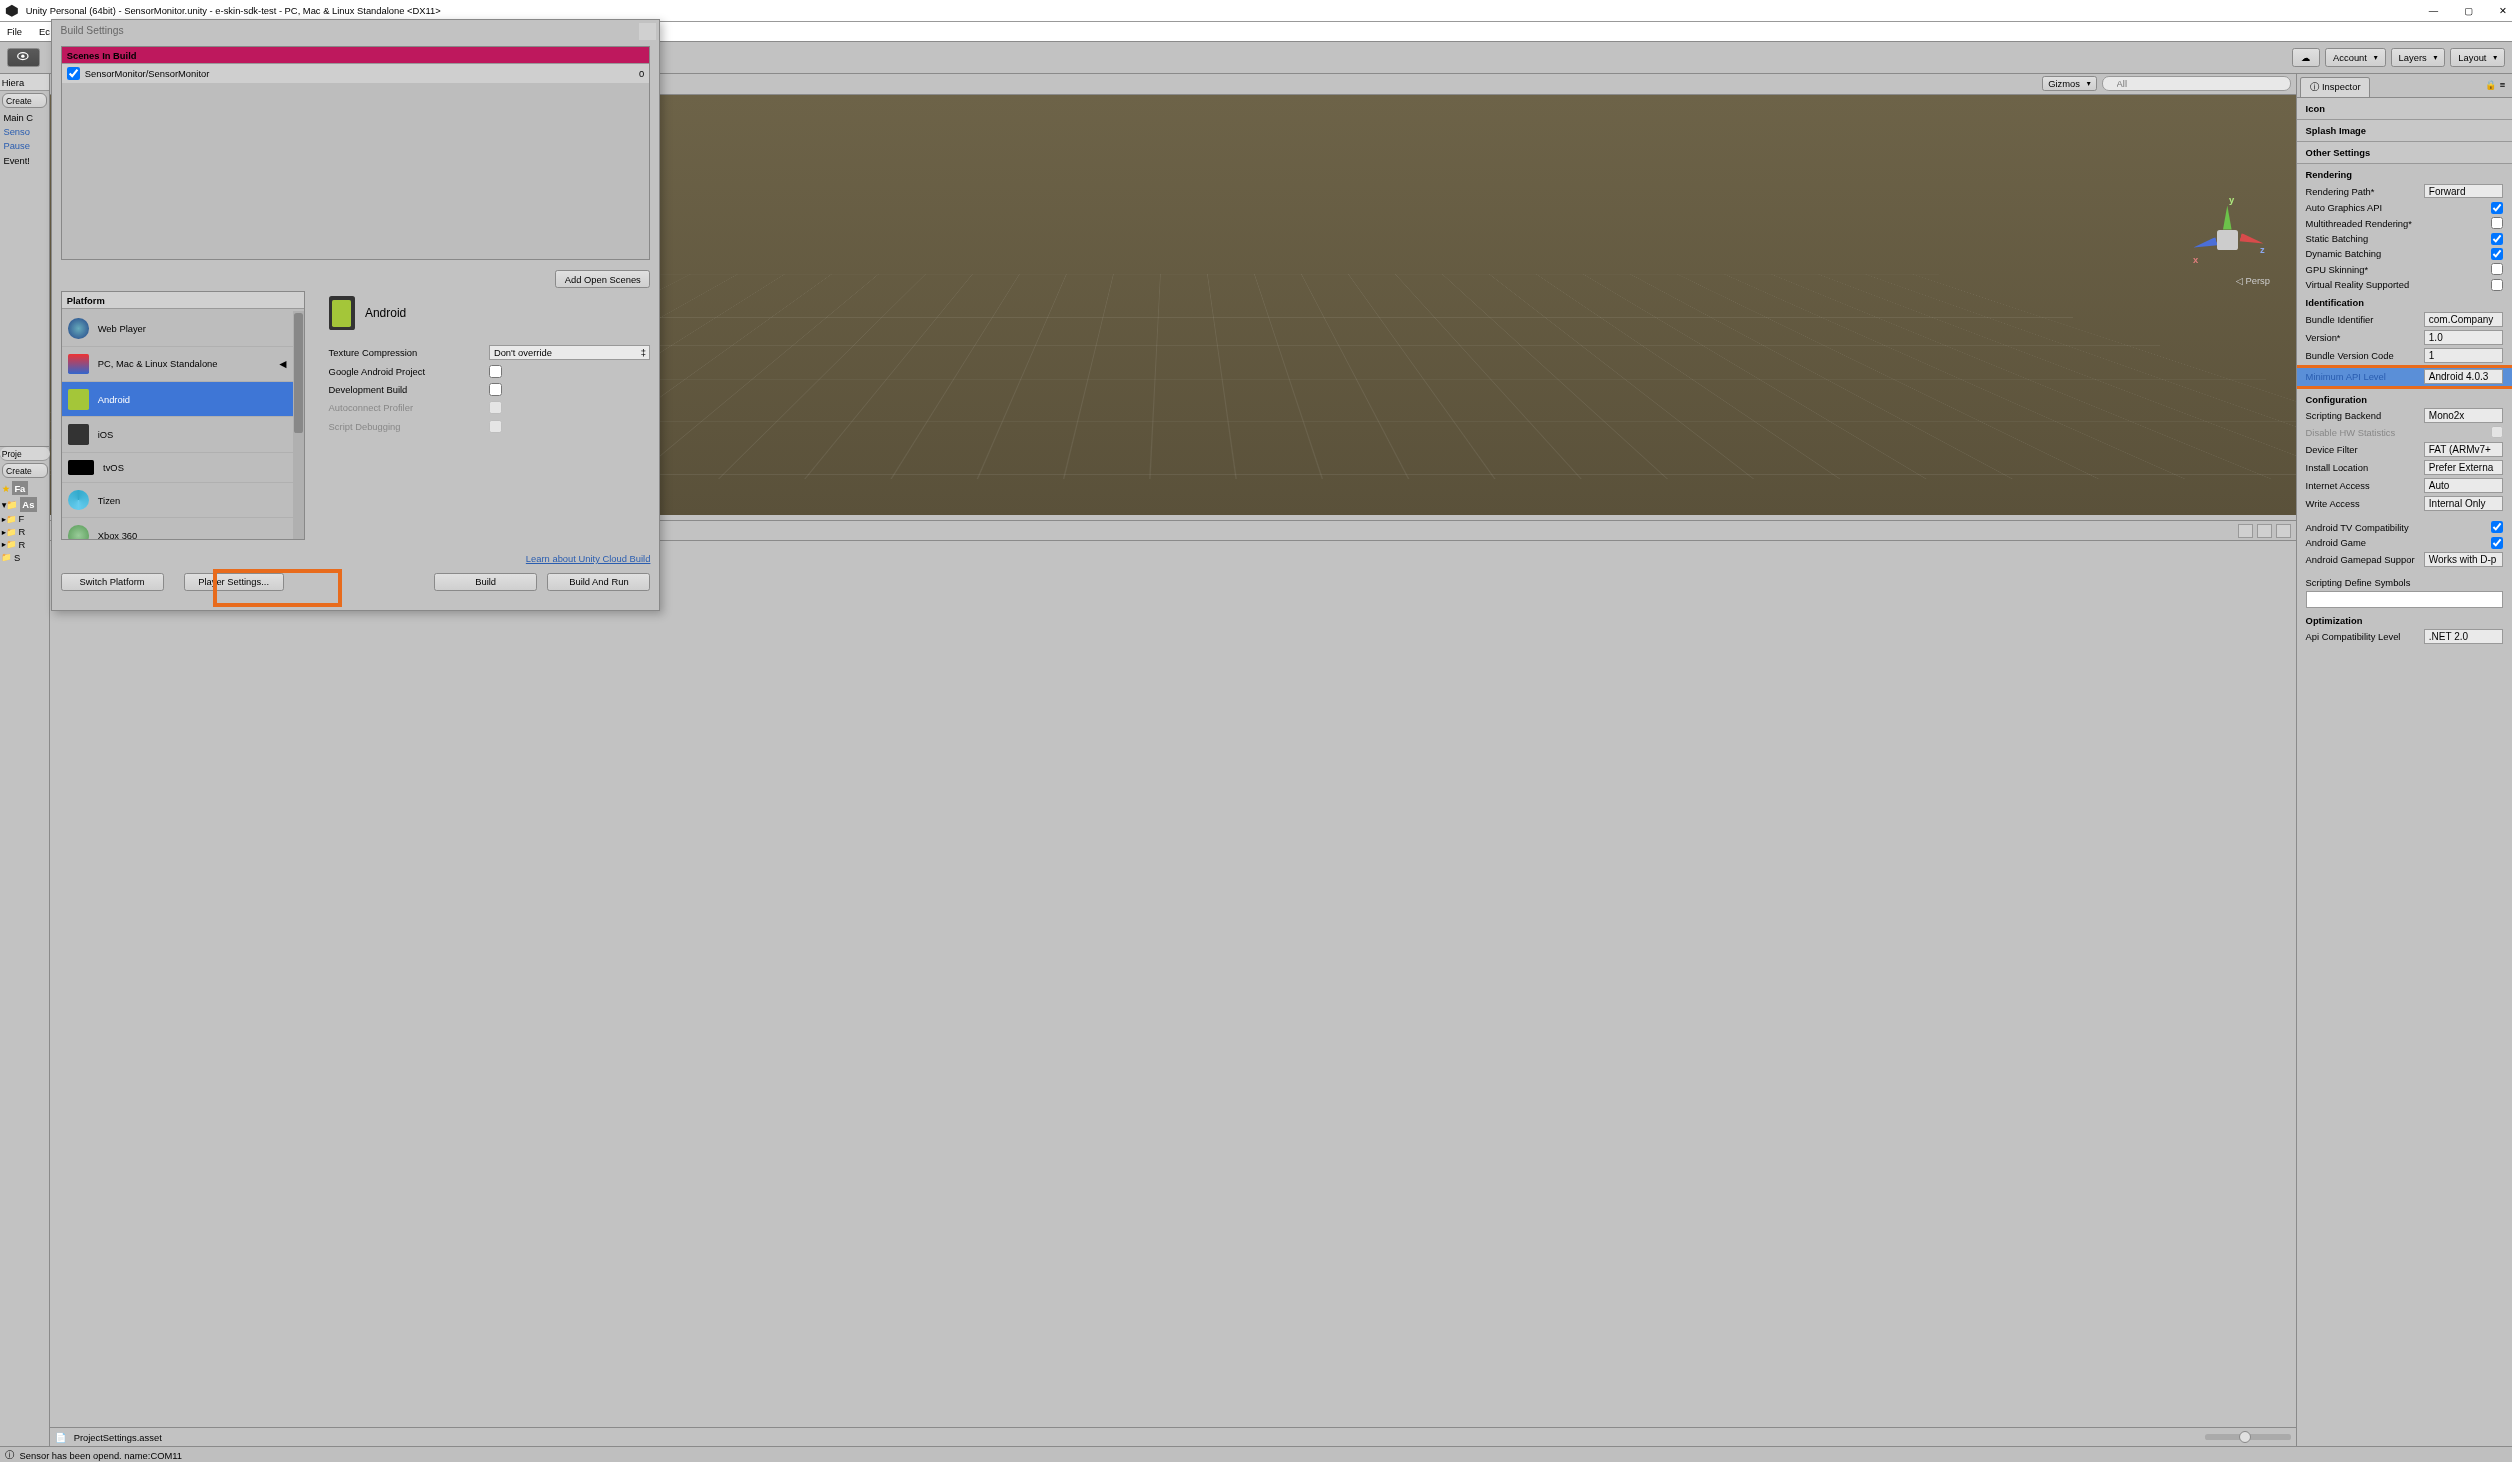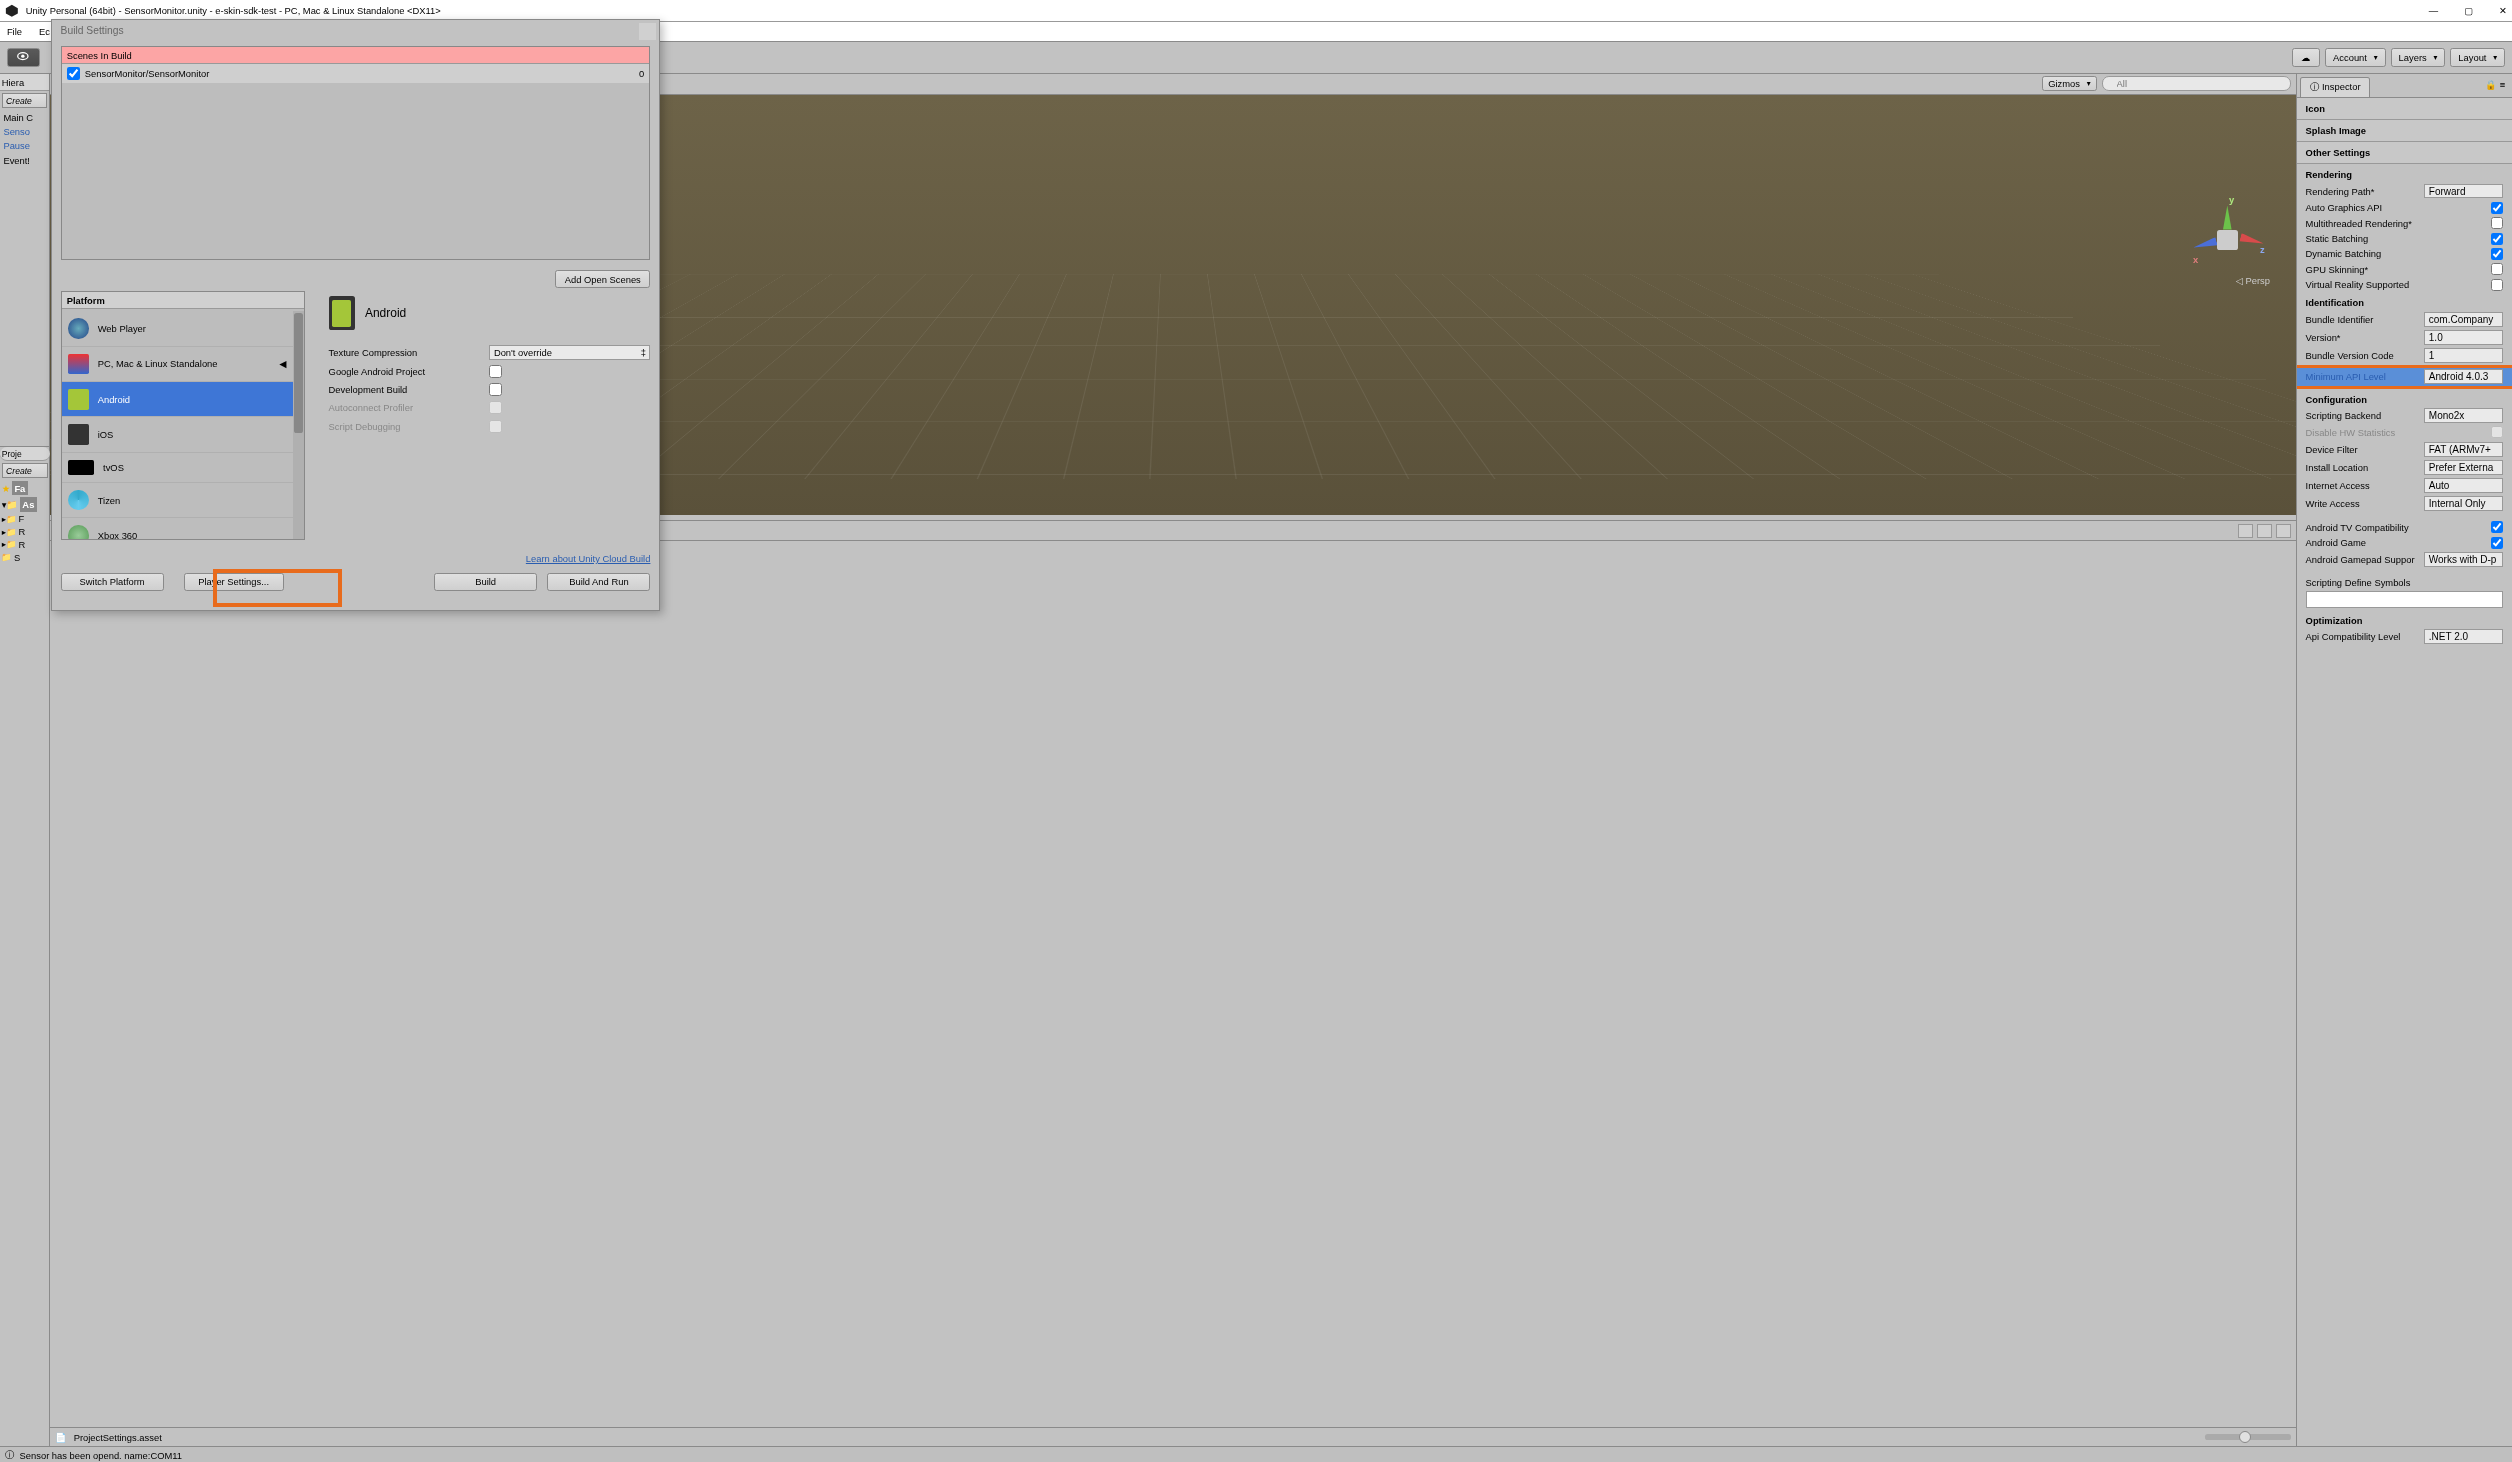--- a/index.html
+++ b/index.html
@@ -11,21 +11,21 @@
 
 .toolbar { background: #c2c2c2; height: 33px; display: flex; align-items: center; padding: 3.4px 6.9px; gap: 5.1px; border-top: 0.9px solid #8a8a8a; border-bottom: 0.9px solid #8a8a8a; }
 .toolbar .btn, .btn { background: linear-gradient(#e0e0e0,#cfcfcf); border: 0.9px solid #8a8a8a; border-radius: 2.6px; padding: 2.6px 8.6px; font-size: 9.4px; cursor: pointer; }
 .btn.dark { background: linear-gradient(#5a5a5a,#4a4a4a); color: #fff; }
 .toolbar .spacer { flex: 1; }
 .dropdown-btn { background: linear-gradient(#e0e0e0,#cfcfcf); border: 0.9px solid #8a8a8a; border-radius: 2.6px; padding: 2.6px 6.9px; display: flex; align-items: center; gap: 6.9px; cursor: pointer; }
 .dropdown-btn .caret { font-size: 7.7px; }
 
 .main { display: flex; height: calc(100% - 22px - 19px - 33px - 17px); }
 .left-col { width: 50px; background: #c2c2c2; border-right: 0.9px solid #8a8a8a; display:flex; flex-direction:column; }
-.left-col .create-bar { background: linear-gradient(#e0e0e0,#cfcfcf); border: 0.9px solid #8a8a8a; border-radius: 0; margin: 1.7px; padding: 1.7px 3.4px; font-size: 8.6px; font-style: italic; }
+.left-col .create-bar { background: linear-gradient(#e0e0e0,#cfcfcf); border: 0.9px solid #8a8a8a; border-radius: 6px; margin: 1.7px; padding: 1.7px 3.4px; font-size: 8.6px; }
 .left-col .item { padding: 1.7px 3.4px; font-size: 9.4px; white-space: nowrap; overflow: hidden; }
 .left-col .item.blue { color: #2a5db0; }
 .left-col .hitem { padding: 2.6px 1.7px; font-size: 9.4px; }
 
 .center { flex: 1; position: relative; background: #c2c2c2; }
 .scene-toolbar { height: 20.6px; background: #c2c2c2; border-bottom: 0.9px solid #8a8a8a; display:flex; align-items:center; gap:8.6px; padding: 0 5.1px; font-size:9.4px; }
 .scene-view { position: absolute; top: 20.6px; left: 0; right: 0; height: 420px; background: linear-gradient(#6d6348,#5a513a); overflow:hidden; }
 .scene-grid { position:absolute; inset:0; background-image: linear-gradient(rgba(255,255,255,.08) 0.9px, transparent 0.9px), linear-gradient(90deg, rgba(255,255,255,.08) 0.9px, transparent 0.9px); background-size: 69px 69px; transform: perspective(514px) rotateX(55deg); transform-origin: center 70%; }
 .persp-label { position: absolute; right: 26px; top: 180px; color: #ccc; font-size: 9.4px; }
 .gizmo { position: absolute; right: 34px; top: 111px; width: 69px; height: 69px; }
@@ -57,21 +57,21 @@
 .hl-orange { border: 3.4px solid #e86b1c; }
 .row.highlight { background:#5a8fd8; color:#000; }
 .row.highlight label { color:#2a5db0; font-weight:normal; }
 .disabled { color:#888; }
 
 
 .dialog { position:absolute; left:51px; top:19px; width: 609px; height: 592px; background:#c2c2c2; border:0.9px solid #888; box-shadow: 3.4px 3.4px 8.6px rgba(0,0,0,.25); }
 .dialog .dlg-title { padding:5.1px 8.6px; font-size:10.3px; color:#666; }
 .dialog .dlg-close { position:absolute; right:3.4px; top:3.4px; width:17px; height:17px; background:#d0d0d0; }
 .dialog .scenes-box { margin: 5.1px 8.6px; border:0.9px solid #888; background:#bdbdbd; height: 214px; position:relative; }
-.scenes-box .hdr { font-weight:normal; padding:2.6px 5.1px; background:#fca5a5; border-bottom:0.9px solid #999; }
+.scenes-box .hdr { font-weight:bold; padding:2.6px 5.1px; background:#be185d; border-bottom:0.9px solid #999; }
 .scenes-box .scene-row { display:flex; align-items:center; padding:2.6px 5.1px; background:#cfcfcf; }
 .scenes-box .scene-row .idx { margin-left:auto; }
 .add-scenes-btn { position:absolute; right:8.6px; top: 250px; }
 
 .dlg-lower { display:flex; gap:24px; margin: 31px 8.6px 0; }
 .platform-box { width: 244px; border:0.9px solid #888; background:#bdbdbd; height: 249px; position:relative; }
 .platform-box .hdr { font-weight:bold; padding:2.6px 5.1px; background:#d0d0d0; border-bottom:0.9px solid #999; }
 .plat-list { position:absolute; top:19px; left:0; right:10.3px; bottom:0; overflow:hidden; }
 .plat-item { display:flex; align-items:center; gap:8.6px; padding:6.9px 6.9px; border-bottom:0.9px solid #b0b0b0; }
 .plat-item.sel { background:#3e76d6; color:#fff; }

